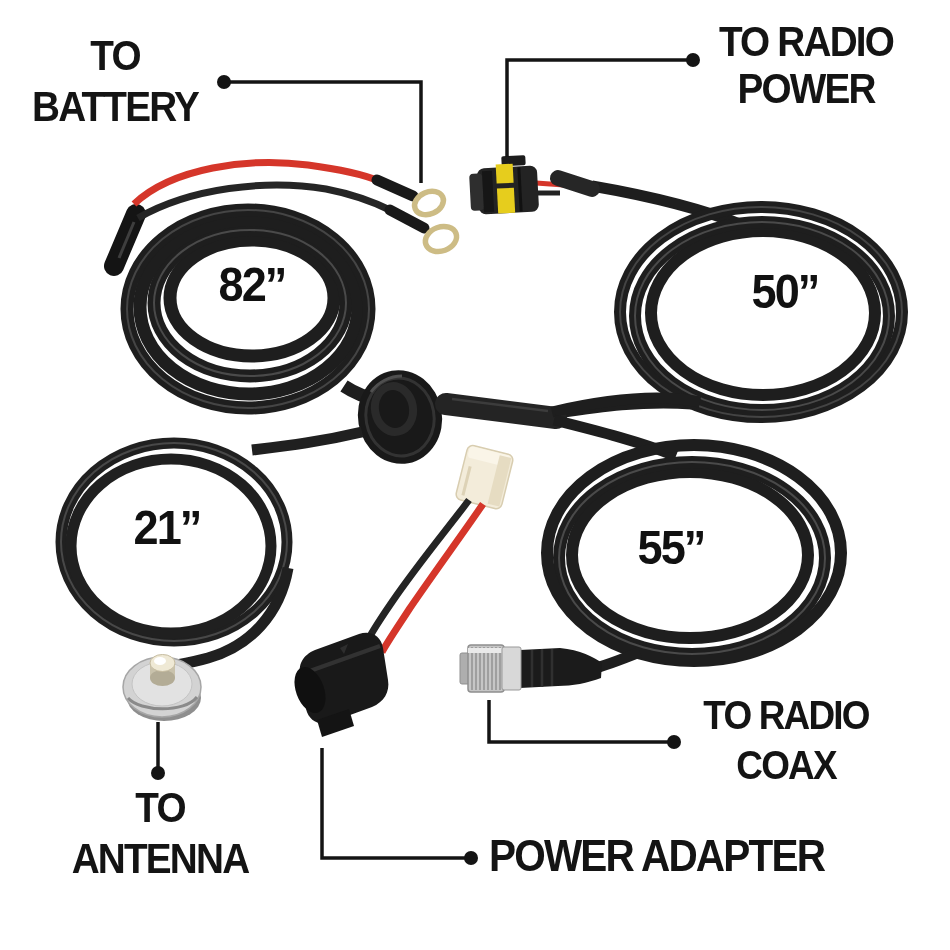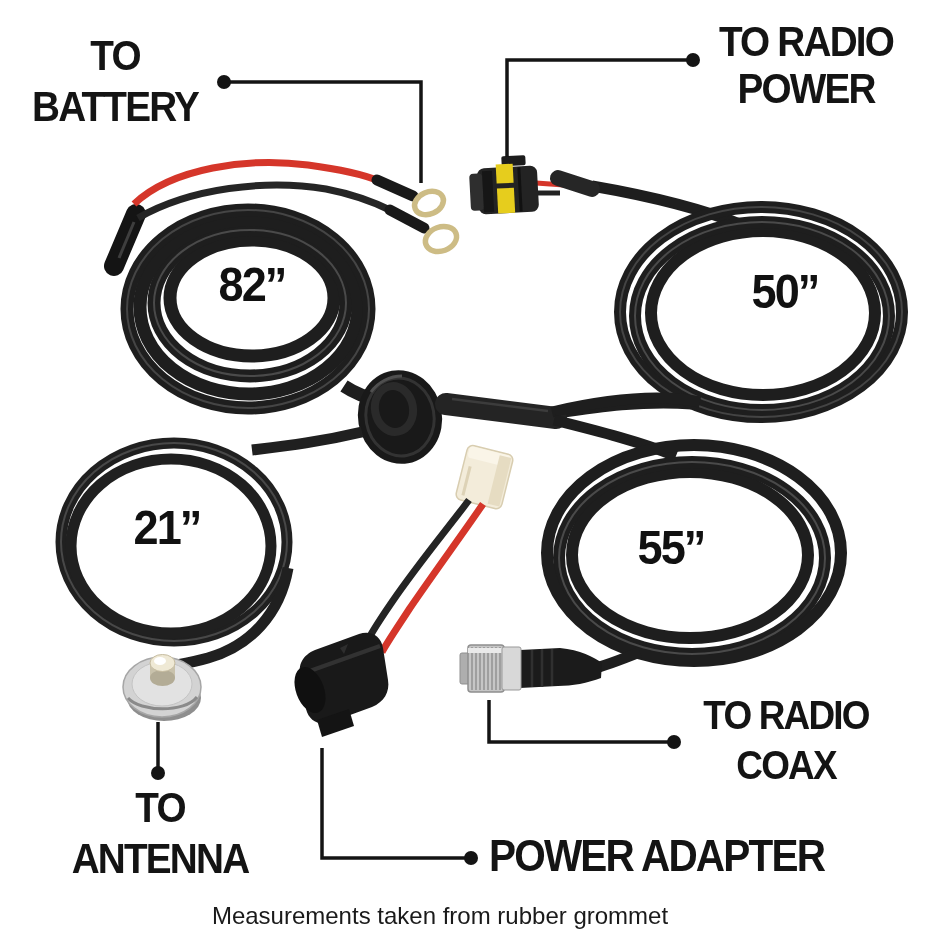--- a/index.html
+++ b/index.html
@@ -191,14 +191,13 @@
     <span>ANTENNA</span>
   </div>
 
   <div class="lbl" id="label-coax">
     <span>TO RADIO</span><br>
     <span>COAX</span>
   </div>
 
   <div id="label-adapter">POWER ADAPTER</div>
 
-  <div id="footnote">Measurements taken from rubber grommet</div>
 </div>
 
 </body></html>

